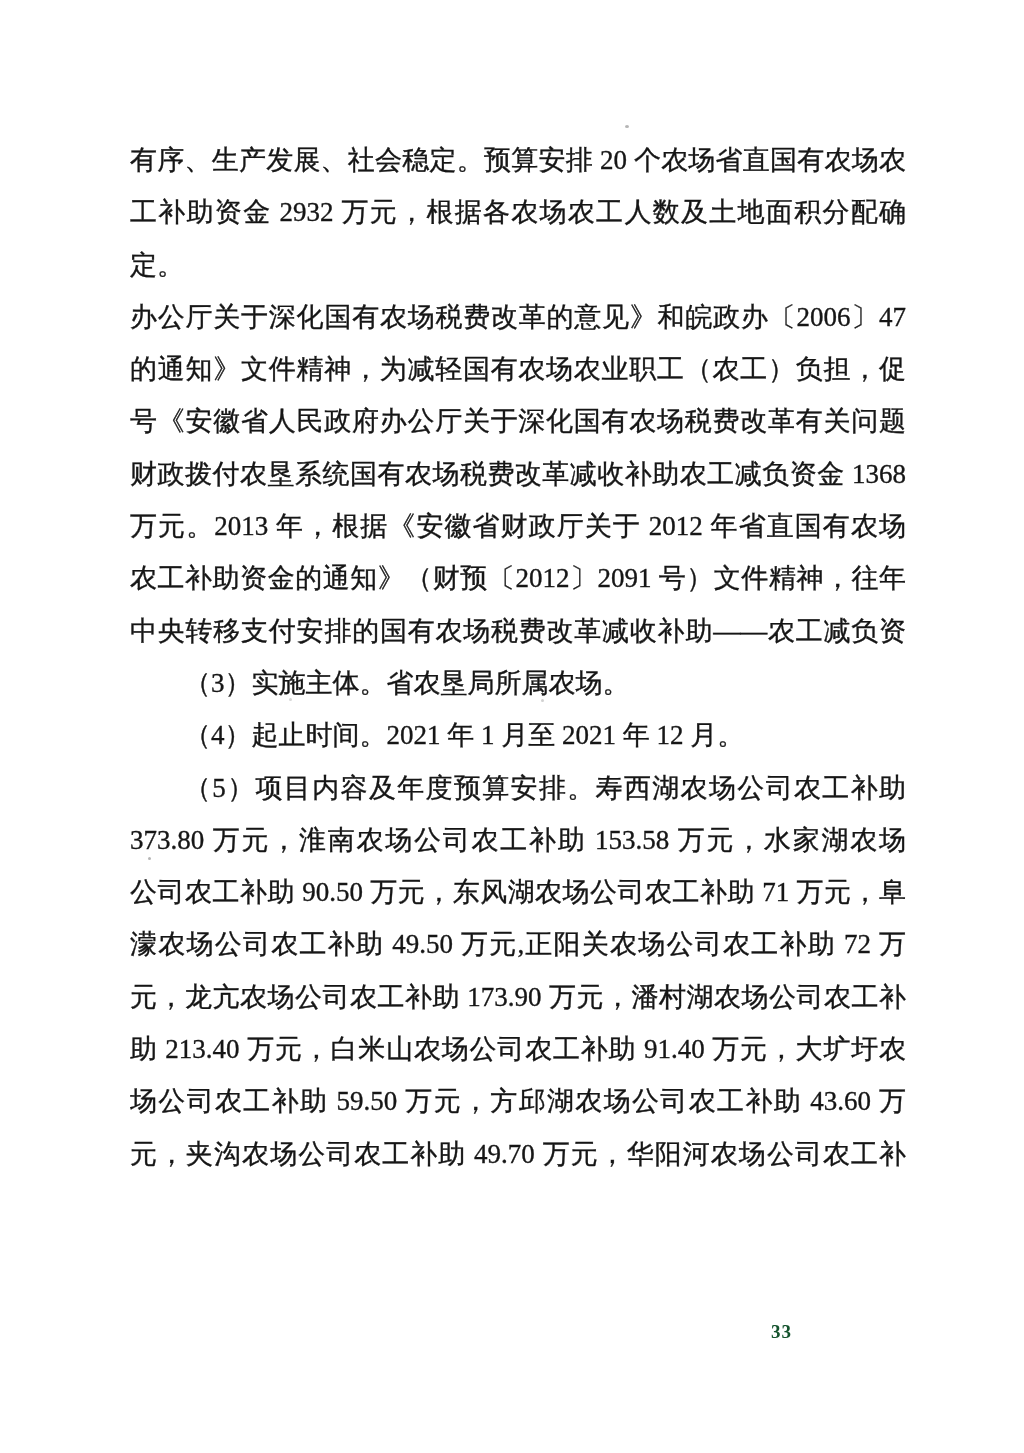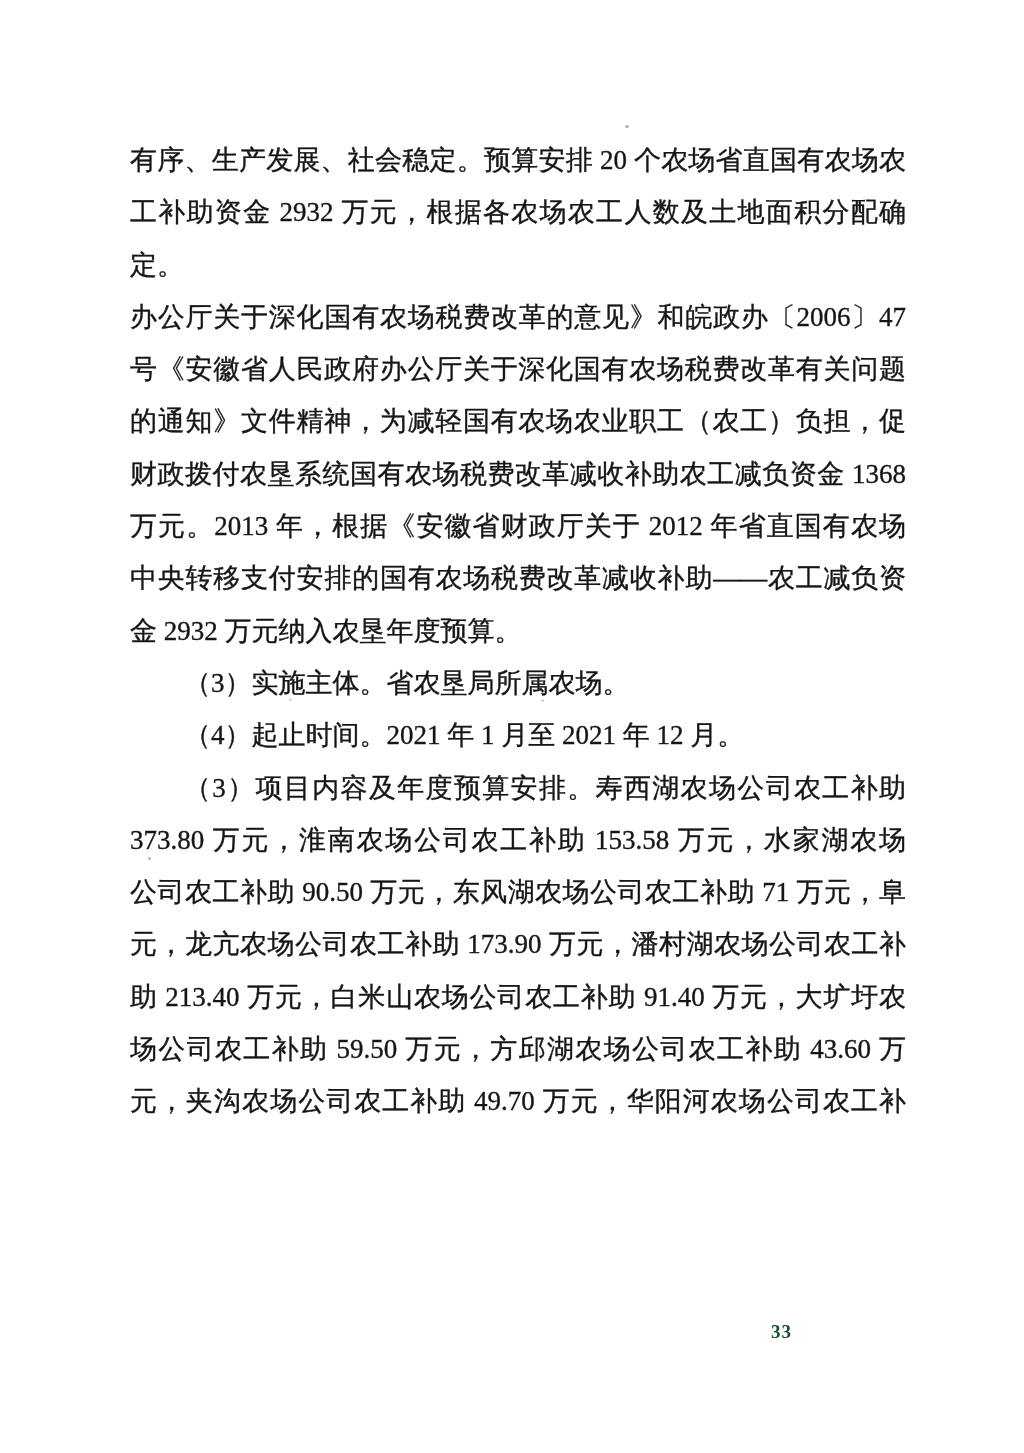--- a/index.html
+++ b/index.html
@@ -60,31 +60,32 @@
 </head>
 <body>
 
 <div class="sheet">
 
   <div class="textblock">
     <div class="line">有序、生产发展、社会稳定。预算安排 20 个农场省直国有农场农</div>
     <div class="line">工补助资金 2932 万元，根据各农场农工人数及土地面积分配确</div>
     <div class="line last">定。</div>
     <div class="line">办公厅关于深化国有农场税费改革的意见》和皖政办〔2006〕47</div>
+    <div class="line">的通知》文件精神，为减轻国有农场农业职工（农工）负担，促</div>
     <div class="line">号《安徽省人民政府办公厅关于深化国有农场税费改革有关问题</div>
-    <div class="line">的通知》文件精神，为减轻国有农场农业职工（农工）负担，促</div>
     <div class="line">财政拨付农垦系统国有农场税费改革减收补助农工减负资金 1368</div>
     <div class="line">万元。2013 年，根据《安徽省财政厅关于 2012 年省直国有农场</div>
+    <div class="line">农工补助资金的通知》（财预〔2012〕2091 号）文件精神，往年</div>
     <div class="line">中央转移支付安排的国有农场税费改革减收补助——农工减负资</div>
-    <div class="line last">金 2932 万元纳入农垦年度预算。</div>
     <div class="line indent last">（3）实施主体。省农垦局所属农场。</div>
     <div class="line indent last">（4）起止时间。2021 年 1 月至 2021 年 12 月。</div>
-    <div class="line indent">（3）项目内容及年度预算安排。寿西湖农场公司农工补助</div>
+    <div class="line indent">（5）项目内容及年度预算安排。寿西湖农场公司农工补助</div>
     <div class="line">373.80 万元，淮南农场公司农工补助 153.58 万元，水家湖农场</div>
     <div class="line">公司农工补助 90.50 万元，东风湖农场公司农工补助 71 万元，阜</div>
+    <div class="line">濛农场公司农工补助 49.50 万元,正阳关农场公司农工补助 72 万</div>
     <div class="line">元，龙亢农场公司农工补助 173.90 万元，潘村湖农场公司农工补</div>
     <div class="line">助 213.40 万元，白米山农场公司农工补助 91.40 万元，大圹圩农</div>
     <div class="line">场公司农工补助 59.50 万元，方邱湖农场公司农工补助 43.60 万</div>
     <div class="line">元，夹沟农场公司农工补助 49.70 万元，华阳河农场公司农工补</div>
   </div>
 
   <div class="pagenum">33</div>
 
   <div class="speck s1"></div>
   <div class="speck s2"></div>

